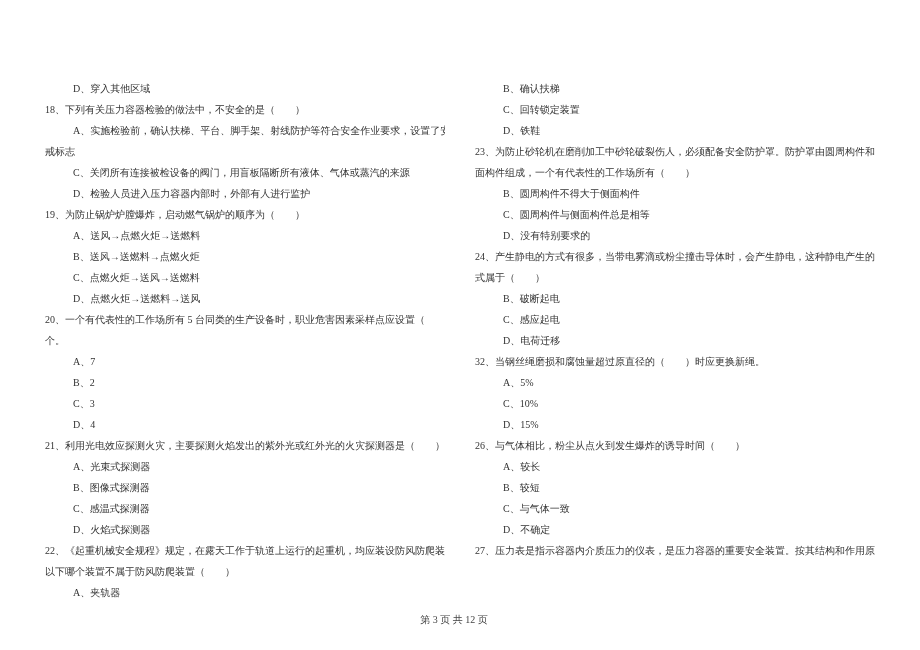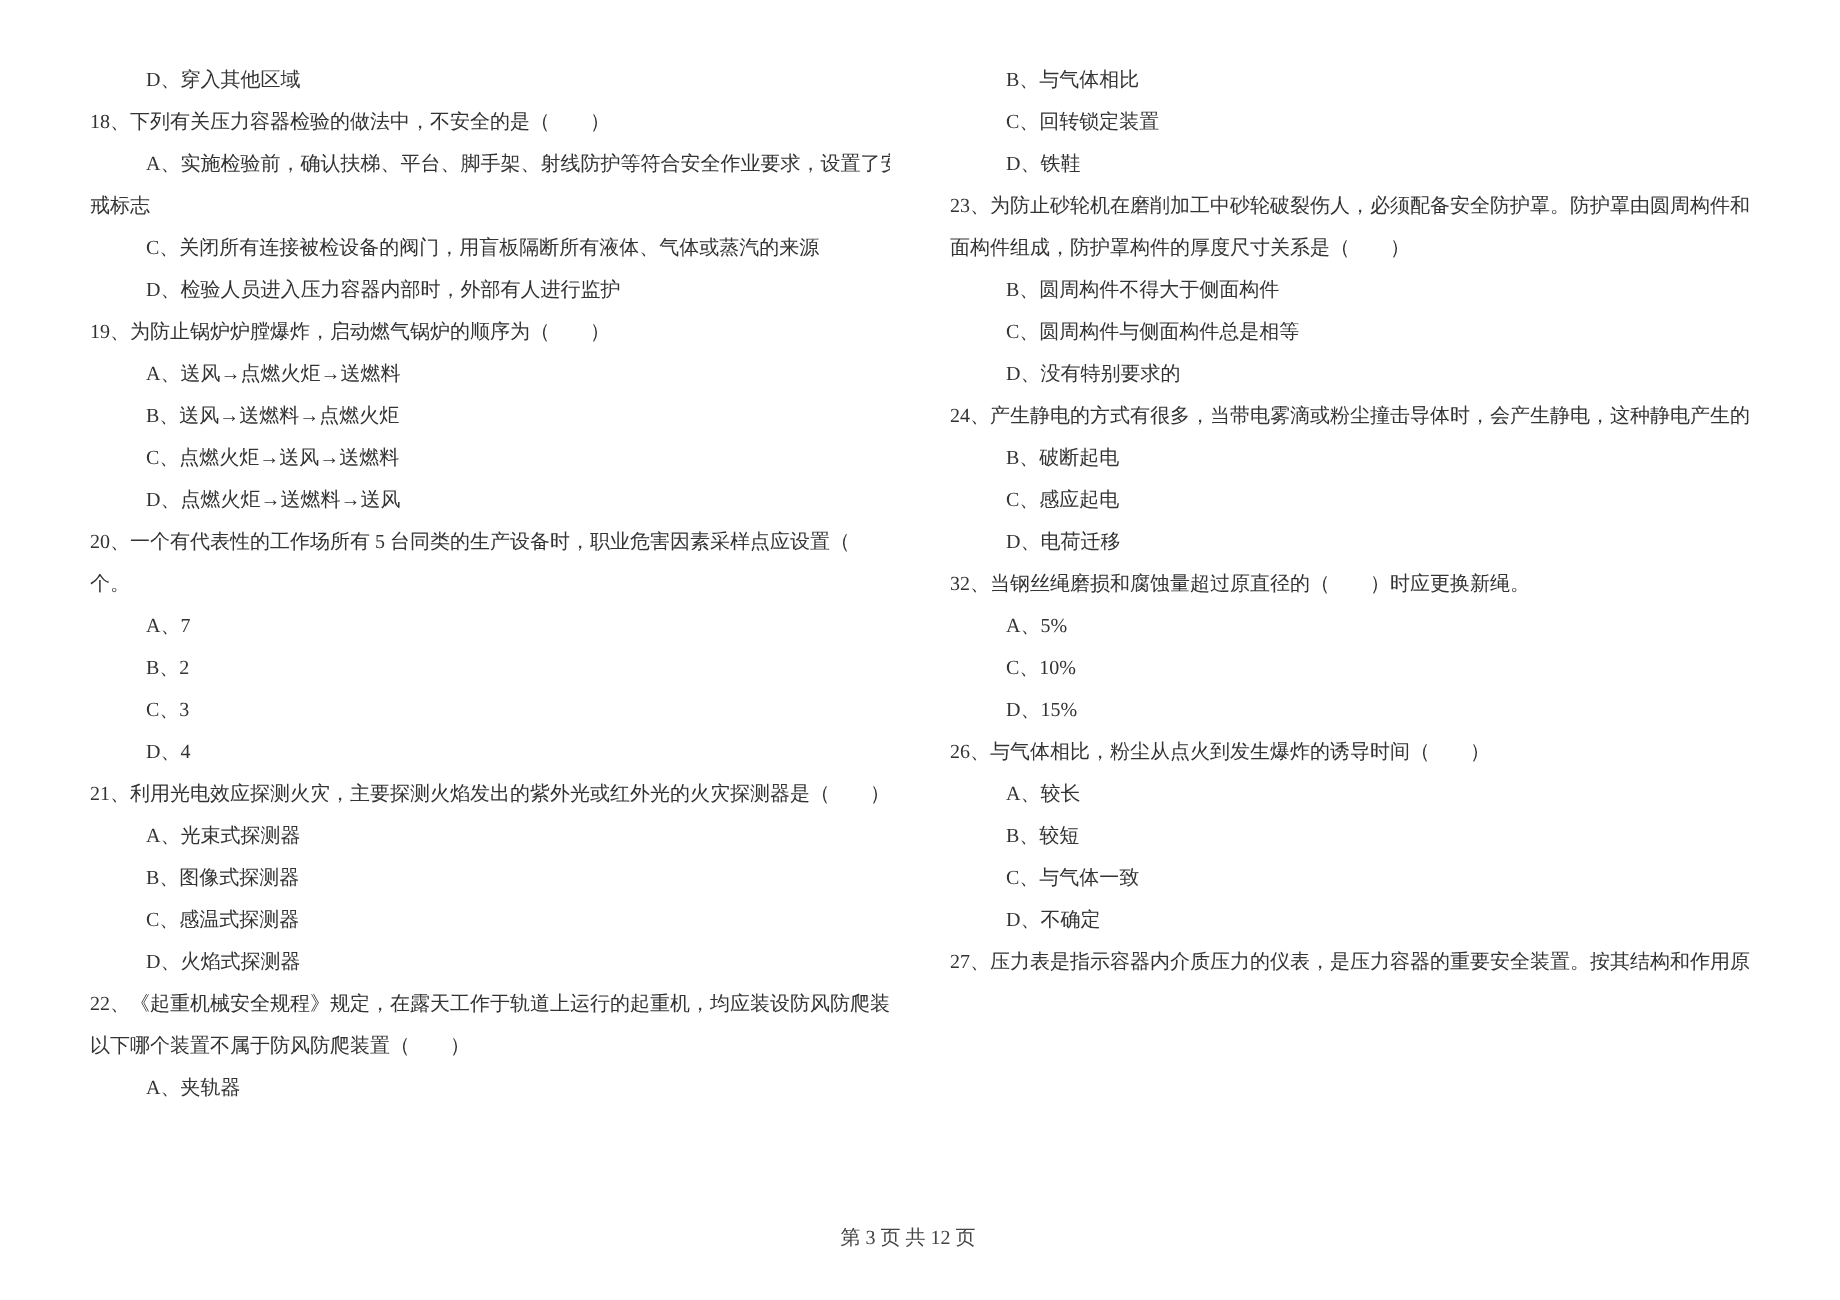--- a/index.html
+++ b/index.html
@@ -20,20 +20,21 @@
     }
     .page {
       display: flex;
       padding: 30px 45px 0 45px;
       gap: 30px;
       height: 600px;
     }
     .col {
       flex: 1;
       min-width: 0;
+      margin-top: 48px;
     }
     .line {
       white-space: nowrap;
       overflow: hidden;
     }
     .indent1 {
       padding-left: 28px;
     }
     .q {
       padding-left: 0;
@@ -74,29 +75,30 @@
     <div class="line indent1">A、光束式探测器</div>
     <div class="line indent1">B、图像式探测器</div>
     <div class="line indent1">C、感温式探测器</div>
     <div class="line indent1">D、火焰式探测器</div>
     <div class="line q">22、《起重机械安全规程》规定，在露天工作于轨道上运行的起重机，均应装设防风防爬装置。</div>
     <div class="line q">以下哪个装置不属于防风防爬装置（　　）</div>
     <div class="line indent1">A、夹轨器</div>
   </div>
 
   <div class="col">
-    <div class="line indent1">B、与气体相比</div>
+    <div class="line indent1">B、确认扶梯</div>
     <div class="line indent1">C、回转锁定装置</div>
     <div class="line indent1">D、铁鞋</div>
     <div class="line q">23、为防止砂轮机在磨削加工中砂轮破裂伤人，必须配备安全防护罩。防护罩由圆周构件和侧</div>
-    <div class="line q">面构件组成，防护罩构件的厚度尺寸关系是（　　）</div>
+    <div class="line q">面构件组成，一个有代表性的工作场所有（　　）</div>
     <div class="line indent1">B、圆周构件不得大于侧面构件</div>
     <div class="line indent1">C、圆周构件与侧面构件总是相等</div>
     <div class="line indent1">D、没有特别要求的</div>
     <div class="line q">24、产生静电的方式有很多，当带电雾滴或粉尘撞击导体时，会产生静电，这种静电产生的方</div>
+    <div class="line q">式属于（　　）</div>
     <div class="line indent1">B、破断起电</div>
     <div class="line indent1">C、感应起电</div>
     <div class="line indent1">D、电荷迁移</div>
     <div class="line q">32、当钢丝绳磨损和腐蚀量超过原直径的（　　）时应更换新绳。</div>
     <div class="line indent1">A、5%</div>
     <div class="line indent1">C、10%</div>
     <div class="line indent1">D、15%</div>
     <div class="line q">26、与气体相比，粉尘从点火到发生爆炸的诱导时间（　　）</div>
     <div class="line indent1">A、较长</div>
     <div class="line indent1">B、较短</div>

